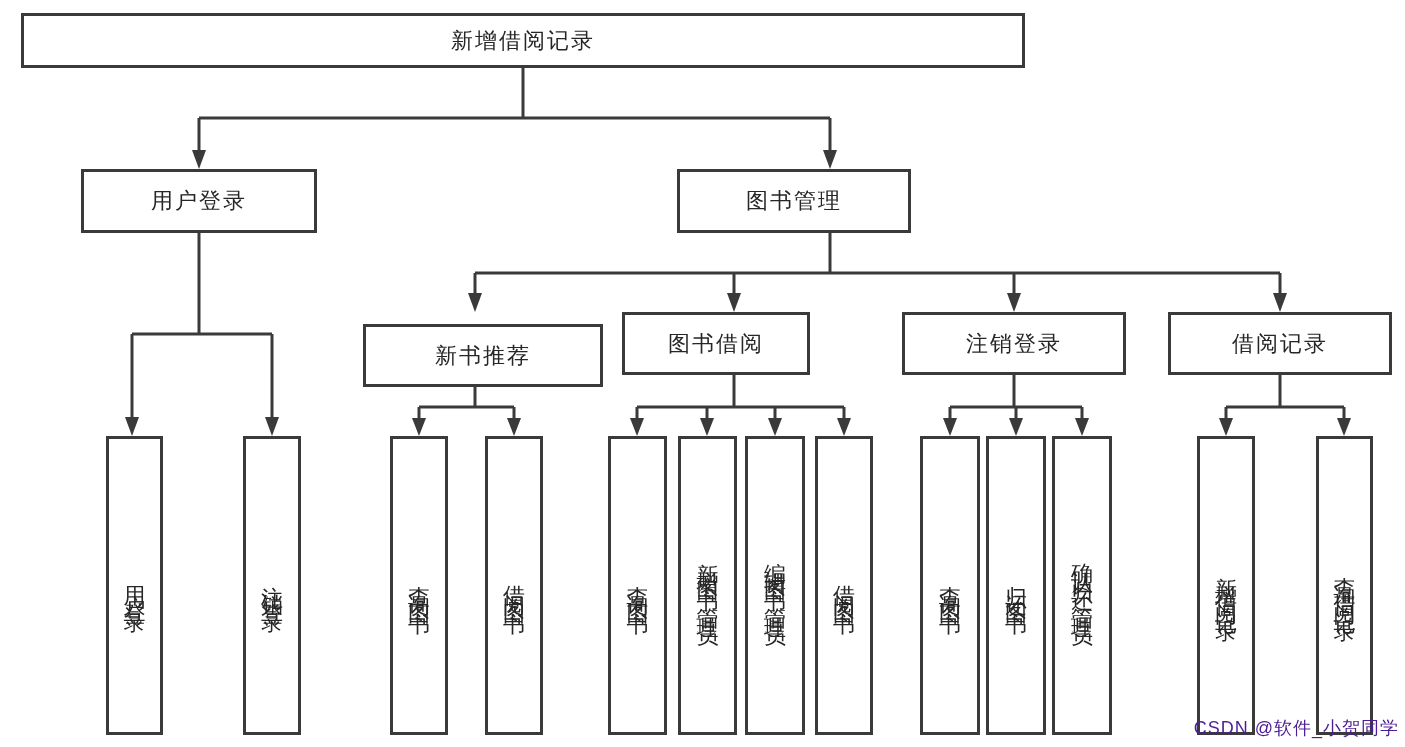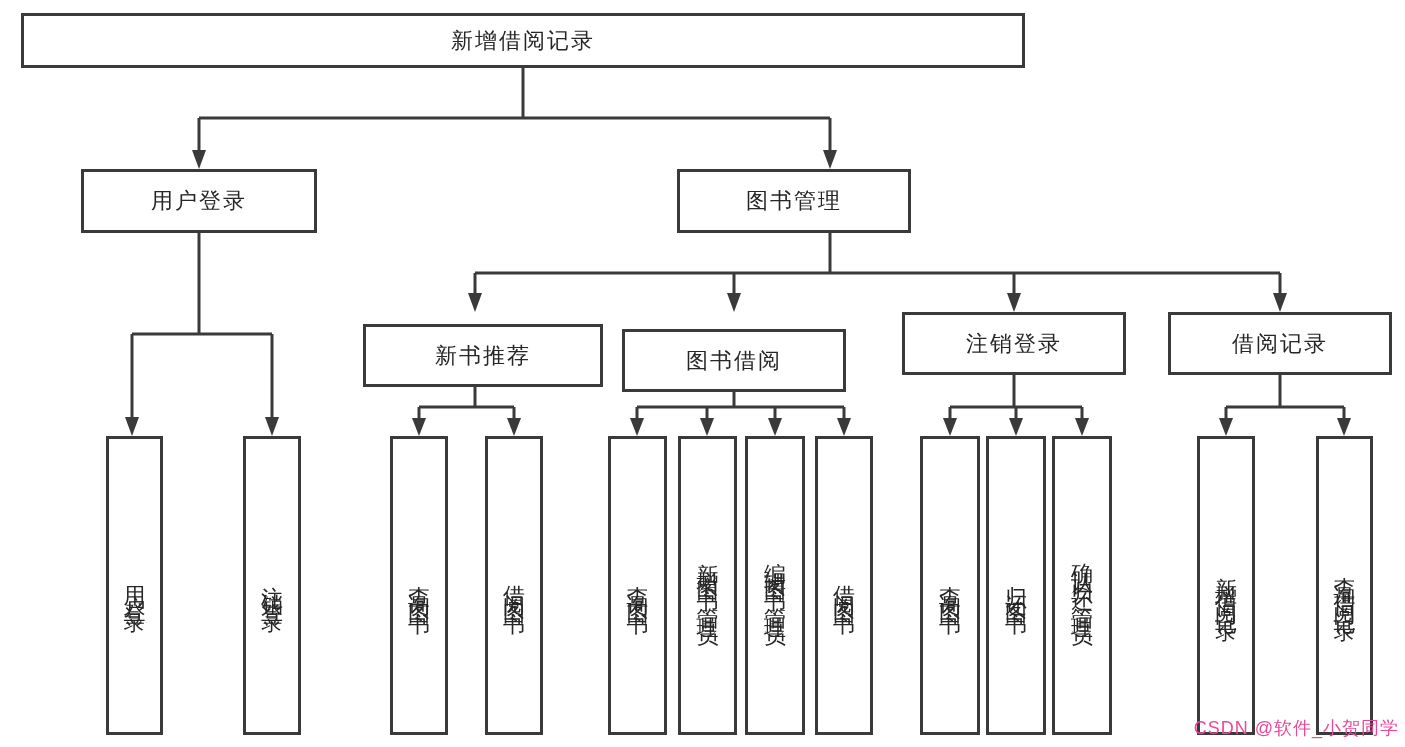--- a/index.html
+++ b/index.html
@@ -39,21 +39,21 @@
     writing-mode: vertical-rl;
     letter-spacing: 9px;
     white-space: normal;
   }
   #watermark {
     position: absolute;
     right: 6px;
     bottom: 7px;
     font-size: 18px;
     letter-spacing: 1px;
-    color: #ec4899;
+    color: #4c1d95;
     z-index: 10;
   }
 </style>
 </head>
 <body>
 
 <div id="canvas">
 
   <svg id="wires" viewBox="0 0 1405 747" xmlns="http://www.w3.org/2000/svg">
     <g stroke="#3a3a3a" stroke-width="3" fill="none">
@@ -120,21 +120,21 @@
       <polygon points="1337,418 1351,418 1344,436"></polygon>
     </g>
   </svg>
 
   <div class="node h" style="left:21px; top:13px; width:1004px; height:55px;">新增借阅记录</div>
 
   <div class="node h" style="left:81px; top:169px; width:236px; height:64px;">用户登录</div>
   <div class="node h" style="left:677px; top:169px; width:234px; height:64px;">图书管理</div>
 
   <div class="node h" style="left:363px; top:324px; width:240px; height:63px;">新书推荐</div>
-  <div class="node h" style="left:622px; top:312px; width:224px; height:63px;margin-top:17px;">图书借阅</div>
+  <div class="node h" style="left:622px; top:312px; width:188px; height:63px;">图书借阅</div>
   <div class="node h" style="left:902px; top:312px; width:224px; height:63px;">注销登录</div>
   <div class="node h" style="left:1168px; top:312px; width:224px; height:63px;">借阅记录</div>
 
   <div class="node v" style="left:106px; top:436px; width:57px; height:299px;">用户登录</div>
   <div class="node v" style="left:243px; top:436px; width:58px; height:299px;">注销登录</div>
 
   <div class="node v" style="left:390px; top:436px; width:58px; height:299px;">查询图书</div>
   <div class="node v" style="left:485px; top:436px; width:58px; height:299px;">借阅图书</div>
 
   <div class="node v" style="left:608px; top:436px; width:59px; height:299px;">查询图书</div>

